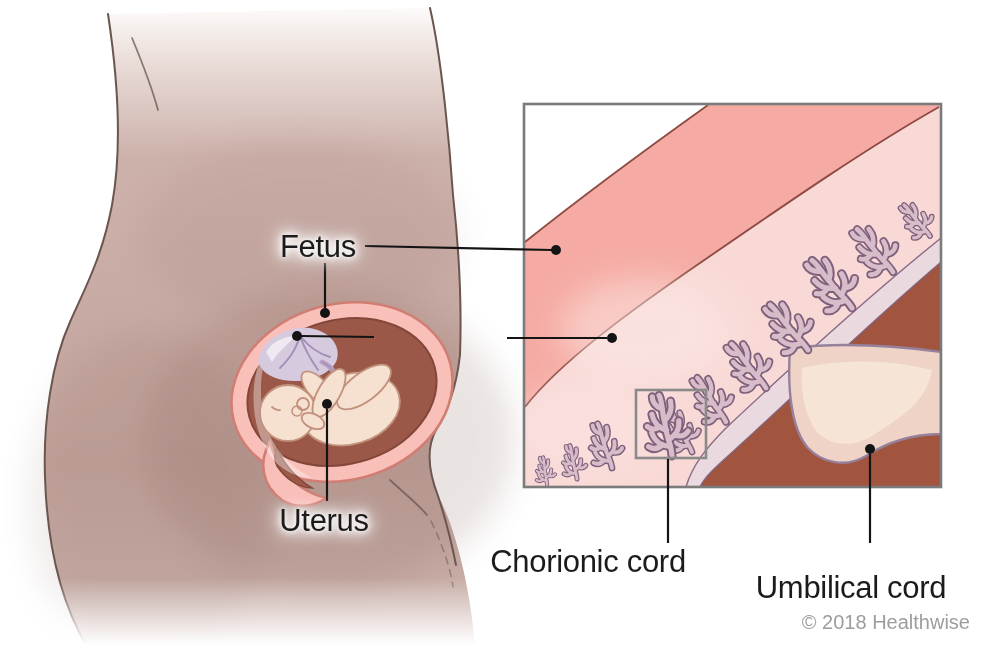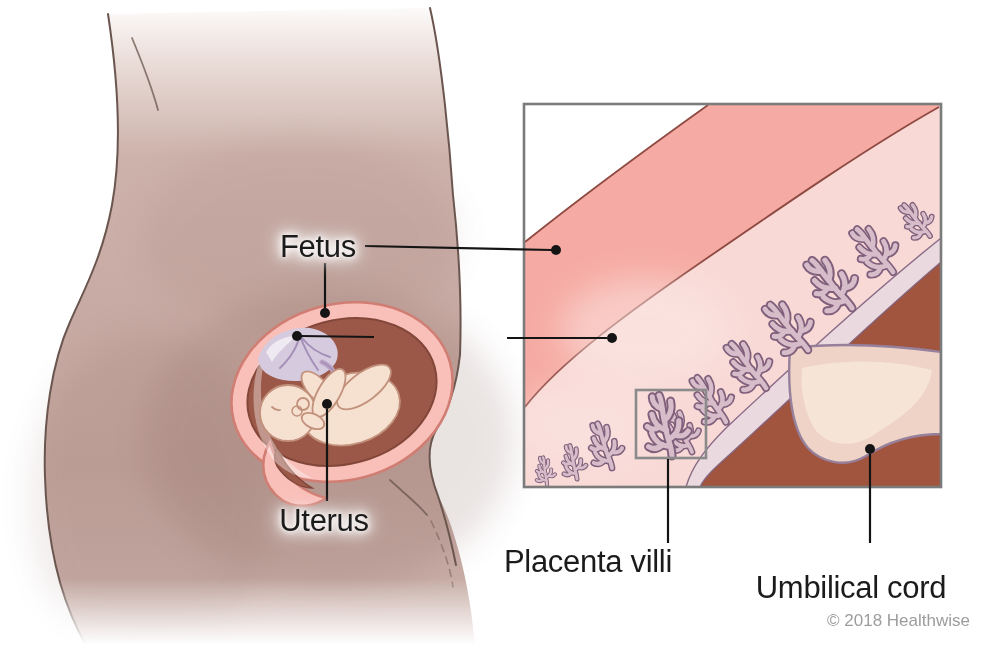--- a/index.html
+++ b/index.html
@@ -10,21 +10,21 @@
   #art{position:absolute;left:0;top:0;}
   .label{
     position:absolute;transform:translate(-50%,-50%);
     font-size:31px;letter-spacing:-0.3px;color:var(--c-label-text,#1b1b1b);
     white-space:nowrap;line-height:1;
   }
   .glow{
     text-shadow:0 0 5px #fff,0 0 9px #fff,0 0 13px #fff,0 0 17px #fff,0 0 22px #fff,0 0 26px #fff;
   }
   .copyright{
-    position:absolute;font-size:17px;color:var(--c-copyright-gray,#9d9d9d);
+    position:absolute;font-size:20px;color:var(--c-copyright-gray,#9d9d9d);
     white-space:nowrap;line-height:1;
   }
   
   .body-fill{fill:url(#bodyGrad);}
   .body-edge{fill:none;stroke:var(--c-outline-body,#6a564f);stroke-width:2;stroke-linecap:round;}
   .crease{fill:none;stroke:var(--c-outline-body,#6a564f);stroke-width:1.8;opacity:.75;stroke-linecap:round;}
   .crease-faint{fill:none;stroke:var(--c-outline-body,#6a564f);stroke-width:1.6;opacity:.5;stroke-dasharray:7 6;stroke-linecap:round;}
   .ut-wall{fill:var(--c-uterus-wall-pink,#f9bfb9);stroke:var(--c-uterus-wall-outline,#d07e73);stroke-width:2.6;}
   .ut-cav{fill:var(--c-uterus-cavity,#9b5848);stroke:var(--c-uterus-cavity-outline,#83473a);stroke-width:2;}
   .ut-notch{fill:var(--c-uterus-cavity,#9b5848);stroke:var(--c-uterus-cavity-outline,#83473a);stroke-width:1.5;}
@@ -220,16 +220,16 @@
       <path class="leader" d="M327,409 L327,501"></path>
       <circle class="dot" cx="327" cy="404" r="5"></circle>
       <path class="leader" d="M668,459 L668,543"></path>
       <path class="leader" d="M870,454 L870,543"></path>
       <circle class="dot" cx="870" cy="449" r="5"></circle>
     </g>
   </svg>
 
   <div class="label glow" style="left:318px;top:246px;">Fetus</div>
   <div class="label glow" style="left:324px;top:520px;">Uterus</div>
-  <div class="label" style="left:588px;top:561px;">Placenta villi</div>
+  <div class="label" style="left:588px;top:561px;">Chorionic cord</div>
   <div class="label" style="left:851px;top:587px;">Umbilical cord</div>
   <div class="copyright" style="right:30px;top:612px;">© 2018 Healthwise</div>
 </div>
 
 </body></html>

